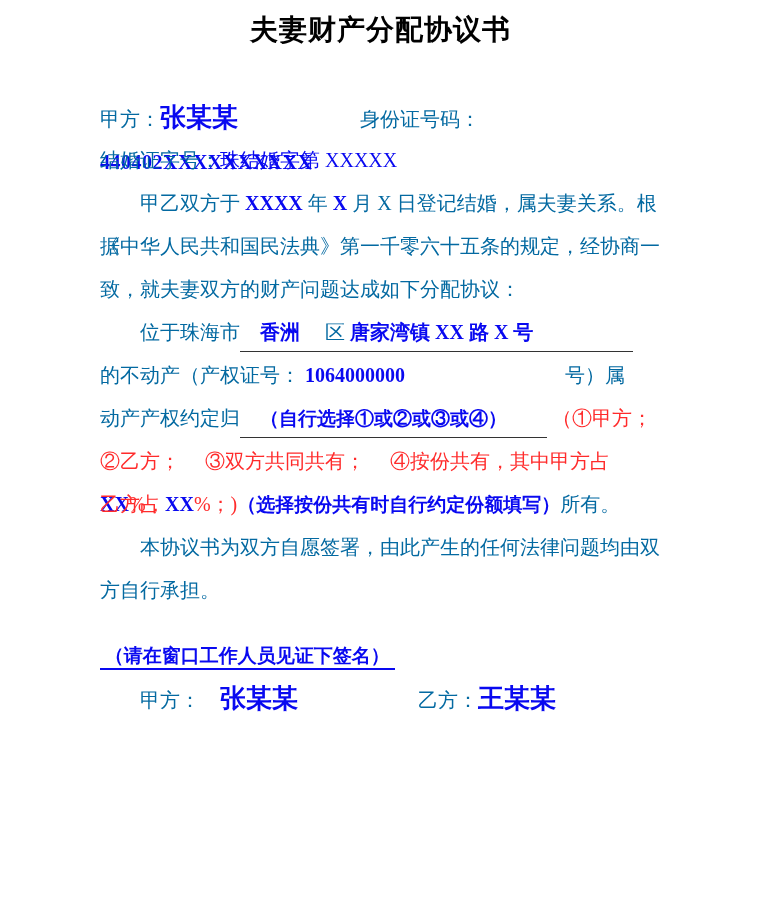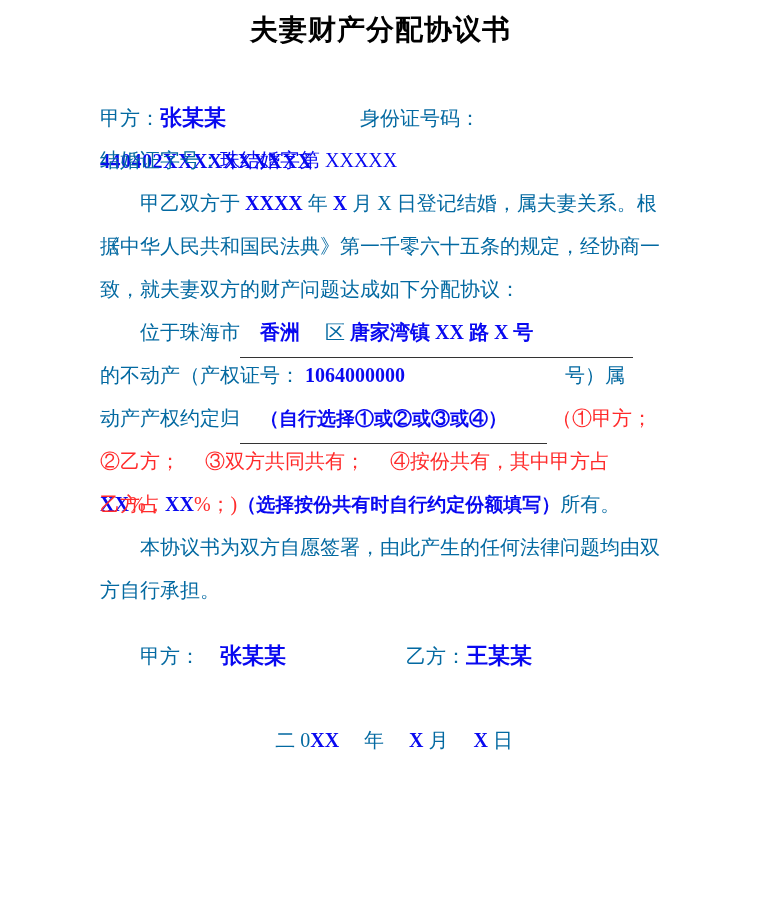--- a/index.html
+++ b/index.html
@@ -32,23 +32,23 @@
   }
   .ind{text-indent:2em;}
   .right{text-align:right;padding-right:148px;}
   .seg{white-space:pre-wrap;}
   .k{color:#0369a1;}
   .b{color:var(--blue,#0000f0);font-weight:700;}
   .bl{color:var(--blue,#0000f0);font-weight:400;margin-top:23px;}
   .r{color:var(--red,#ff2222);}
   .big{font-size:23px;}
   .mid{font-size:19px;}
-  .name{font-size:22px;}
+  .name{font-size:26px;}
   .idnum{letter-spacing:.5px;}
-  .u{border-bottom:1.5px solid #333;padding-bottom:14px;}
+  .u{border-bottom:1.5px solid #333;padding-bottom:8px;}
   .bu{border-bottom:2px solid var(--blue,#0000f0);padding-bottom:2px;}
   .left260{display:inline-block;width:260px;}
 </style>
 </head>
 <body>
 
 <div class="page">
 
   <div class="title">夫妻财产分配协议书</div>
   <div class="sp1"></div>
@@ -71,19 +71,20 @@
 
   <div class="line"><span class="seg k">动产产权约定归</span><span class="seg k u">　</span><span class="seg b u mid">（自行选择①或②或③或④）</span><span class="seg k u">　　</span><span class="seg r"> （①甲方；</span></div>
   <div class="line"><span class="seg r">②乙方；　 ③双方共同共有；　 ④按份共有，其中甲方占 </span><span class="seg b">XX</span><span class="seg r">%，</span></div>
   <div class="line"><span class="seg r">乙方占 </span><span class="seg b">XX</span><span class="seg r">%；)</span><span class="seg b mid">（选择按份共有时自行约定份额填写）</span><span class="seg k">所有。</span></div>
 
   <div class="line ind"><span class="seg k">本协议书为双方自愿签署，由此产生的任何法律问题均由双</span></div>
   <div class="line"><span class="seg k">方自行承担。</span></div>
 
   <div class="sp2"></div>
 
+  <div class="line"><span class="seg b mid bu"> （请在窗口工作人员见证下签名） </span></div>
   <div class="line ind"><span class="seg k">甲方：　</span><span class="seg b name">张某某</span><span class="seg k">　　　　　　</span><span class="seg k">乙方：</span><span class="seg b name">王某某</span></div>
 
   <div class="sp3"></div>
 
   <div class="line right"><span class="seg k">二 0</span><span class="seg b">XX</span><span class="seg k">　 年　 </span><span class="seg b">X</span><span class="seg k"> 月　 </span><span class="seg b">X</span><span class="seg k"> 日</span></div>
 
 </div>
 
 </body></html>

